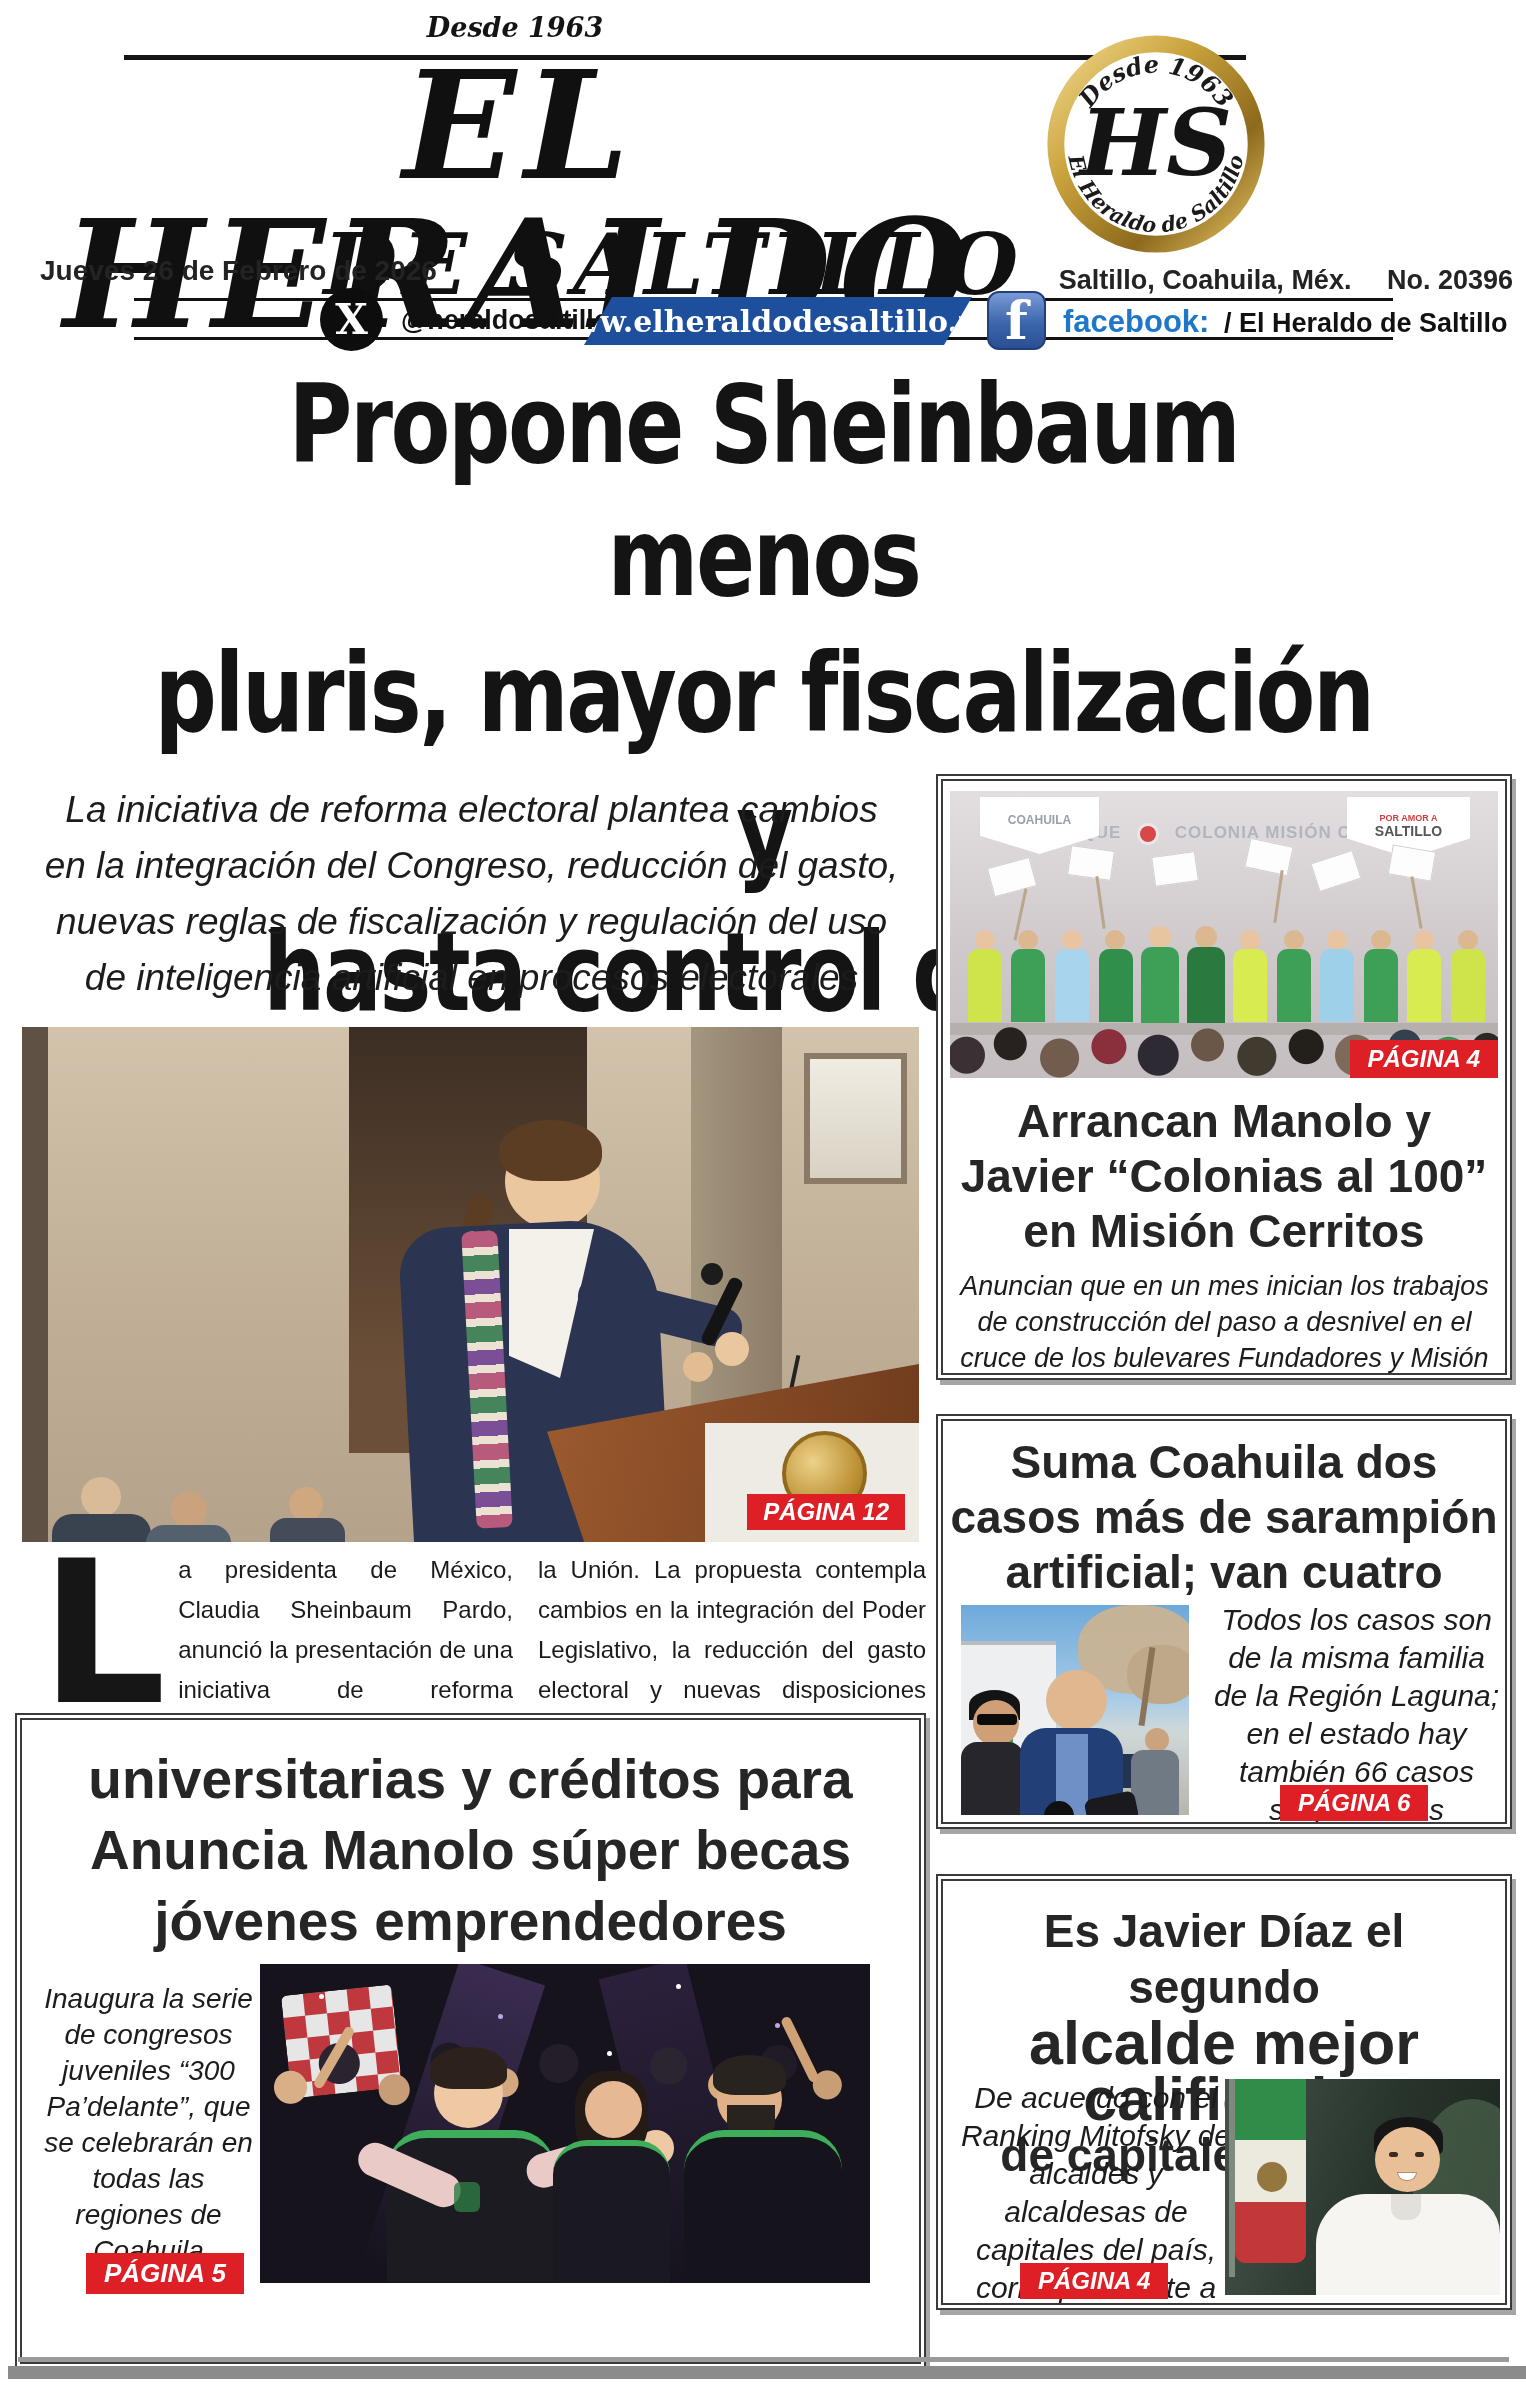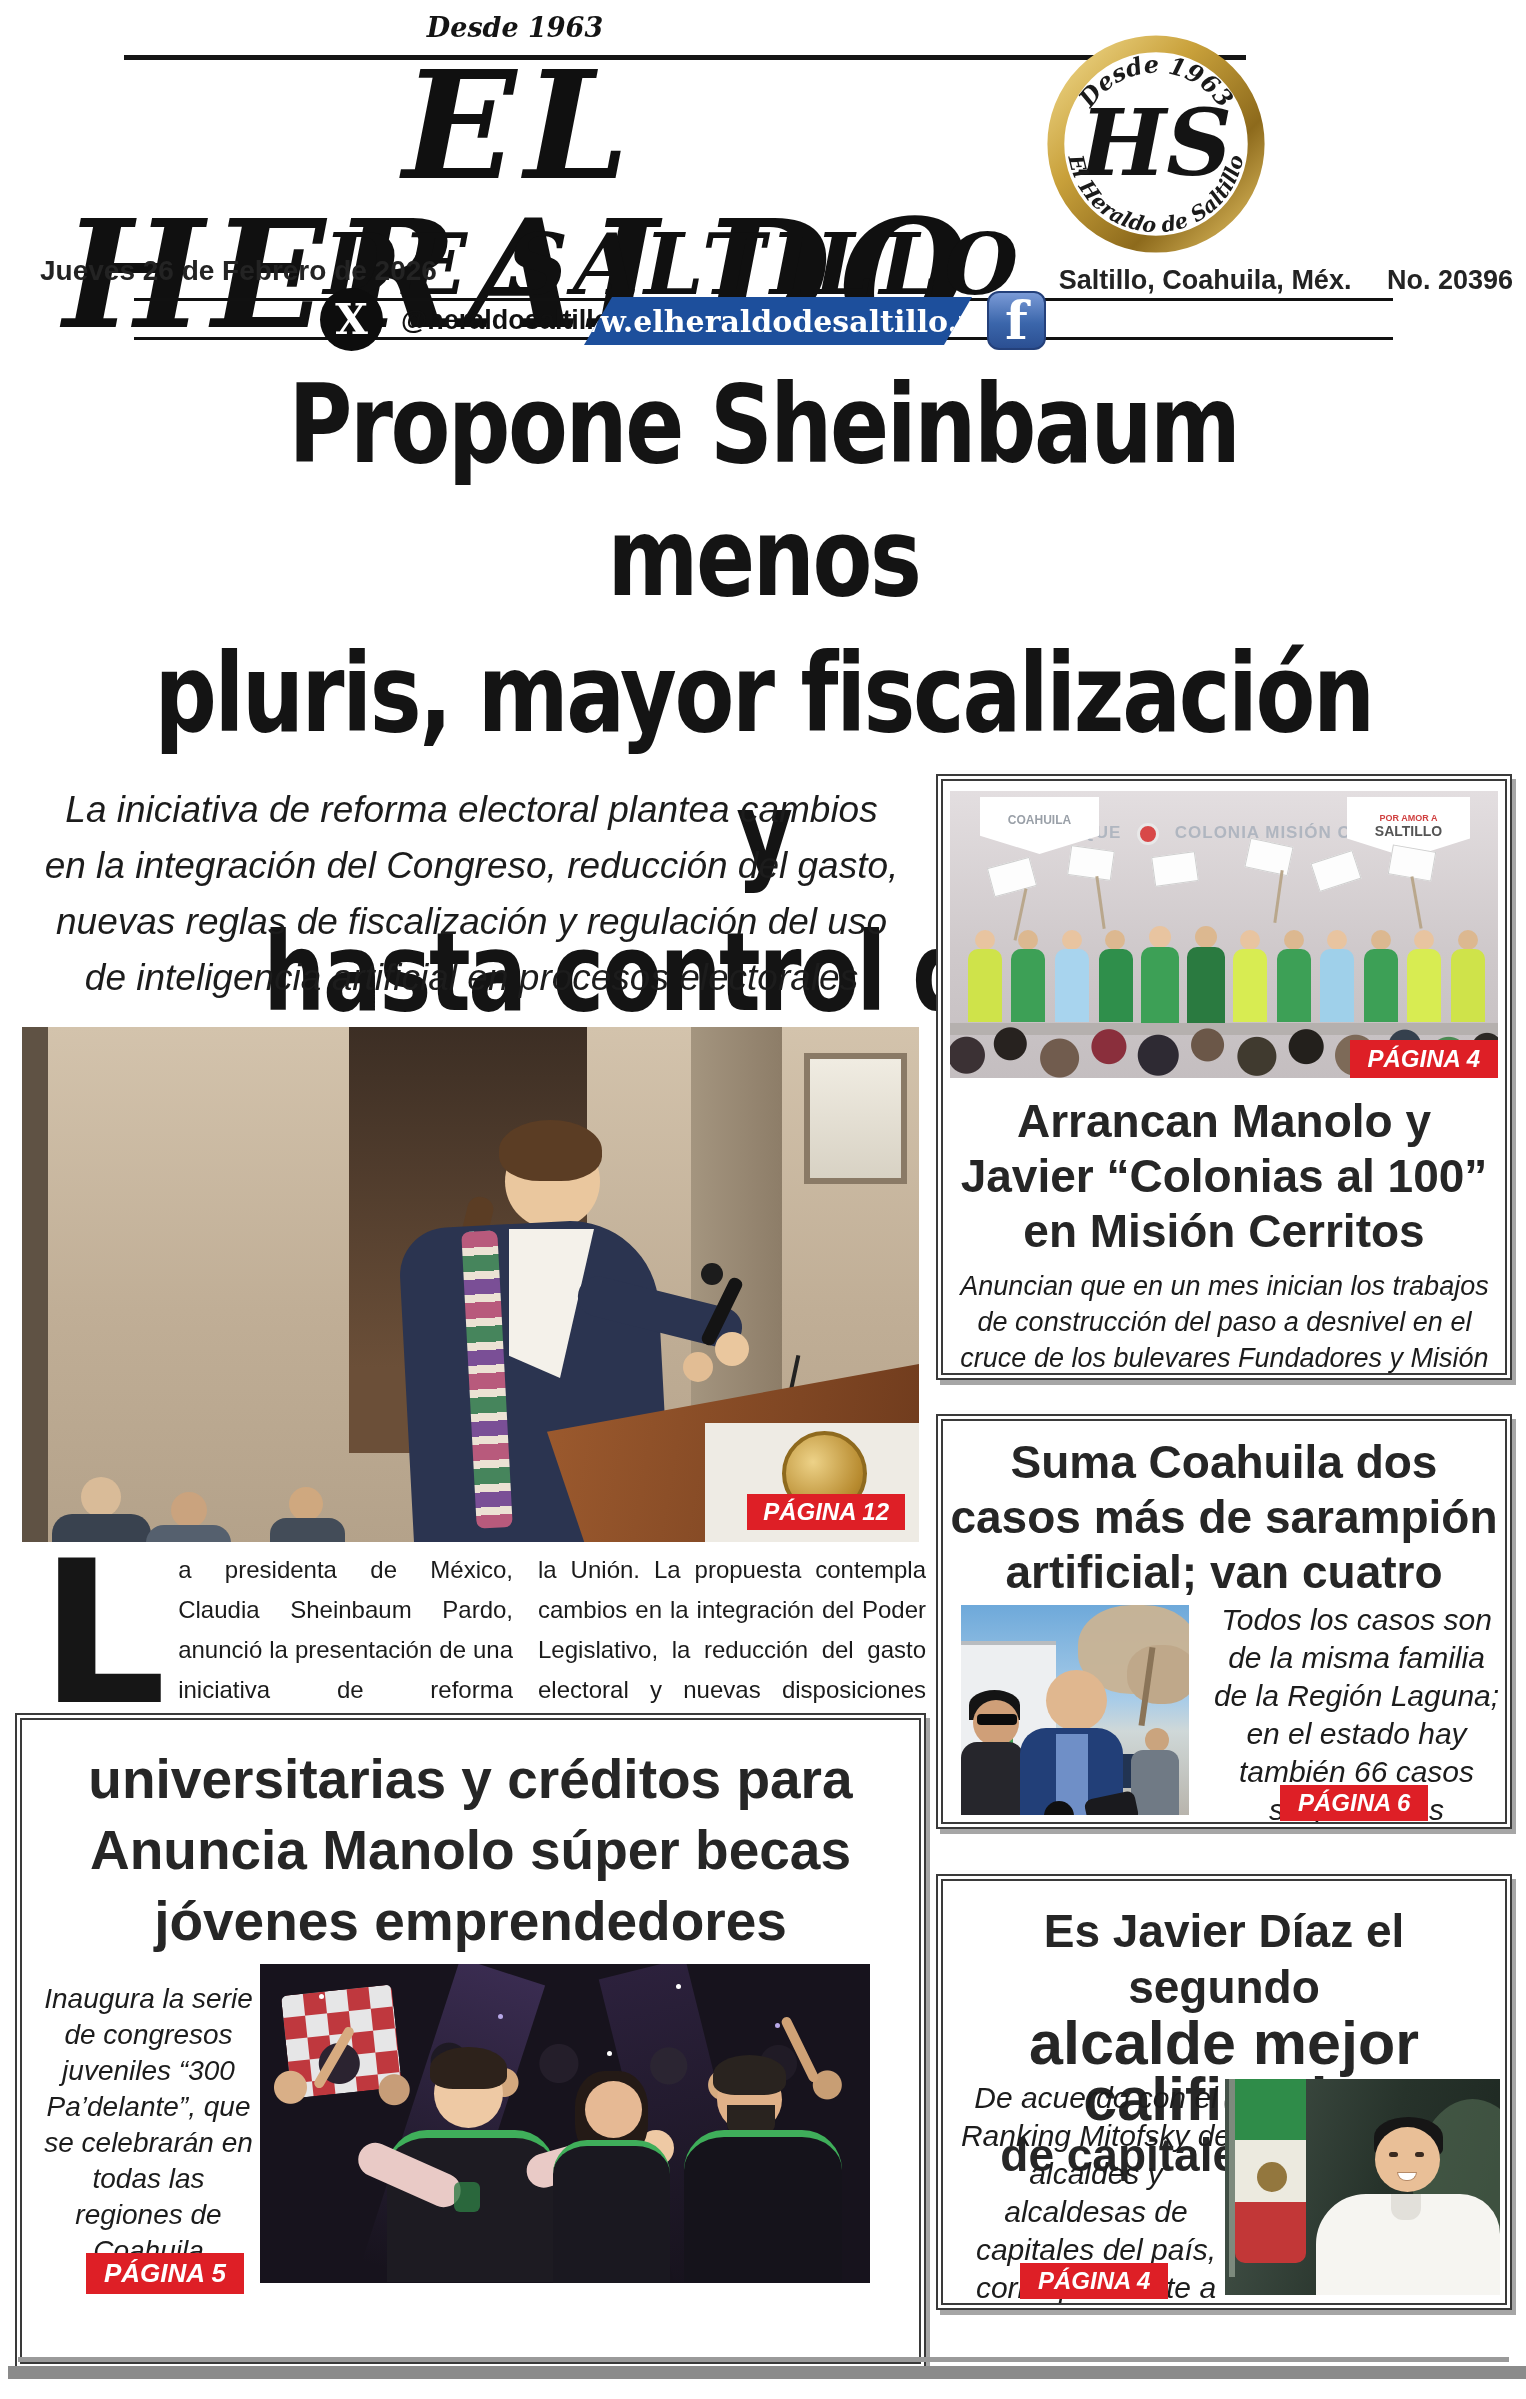--- a/index.html
+++ b/index.html
@@ -66,20 +66,24 @@
   <div class="pr" style="left:267px;top:4px;font-size:27px;font-weight:bold;color:#111;">@heraldosaltillo</div>
   <div class="pr" style="left:450px;top:-4px;width:388px;height:48px;background:var(--web-bar-blue,#1d4f9c);
               clip-path:polygon(28px 0,100% 0,calc(100% - 28px) 100%,0 100%);
               display:flex;align-items:center;justify-content:center;">
     <span style="color:#fff;font-family:'DejaVu Serif',serif;font-weight:bold;font-size:30px;">www.elheraldodesaltillo.mx</span>
   </div>
   <div class="pr" style="left:853px;top:-10px;width:59px;height:59px;border-radius:12px;border:2px solid #24407a;
               background:linear-gradient(180deg,#7a9ad6 0%,#3b66ab 55%,#2b4f92 100%);
               display:flex;align-items:flex-end;justify-content:center;overflow:hidden;">
     <span style="color:#fff;font-family:'DejaVu Serif',serif;font-weight:bold;font-size:53px;line-height:55px;">f</span>
+  </div>
+  <div class="pr" style="left:929px;top:3px;white-space:nowrap;">
+    <span style="color:var(--facebook-blue,#1e77c8);font-weight:bold;font-size:31px;">facebook:</span>
+    <span style="color:#111;font-weight:bold;font-size:27px;margin-left:10px;">/ El Heraldo de Saltillo</span>
   </div>
 </div>
 
 <div class="abs" style="left:0;top:358px;width:1527px;transform:scaleX(.8);transform-origin:50% 0;">
   <div style="font-family:'DejaVu Sans',sans-serif;font-weight:bold;font-size:109px;line-height:133px;letter-spacing:-3px;color:#141414;text-align:center;">Propone Sheinbaum menos</div>
   <div style="font-family:'DejaVu Sans',sans-serif;font-weight:bold;font-size:109px;line-height:139px;letter-spacing:-3px;color:#141414;text-align:center;">pluris, mayor fiscalización y</div>
   <div style="font-family:'DejaVu Sans',sans-serif;font-weight:bold;font-size:109px;line-height:141px;letter-spacing:-3px;color:#141414;text-align:center;">hasta control de la IA</div>
 </div>
 
 <div class="abs" style="left:0;top:782px;width:943px;">

